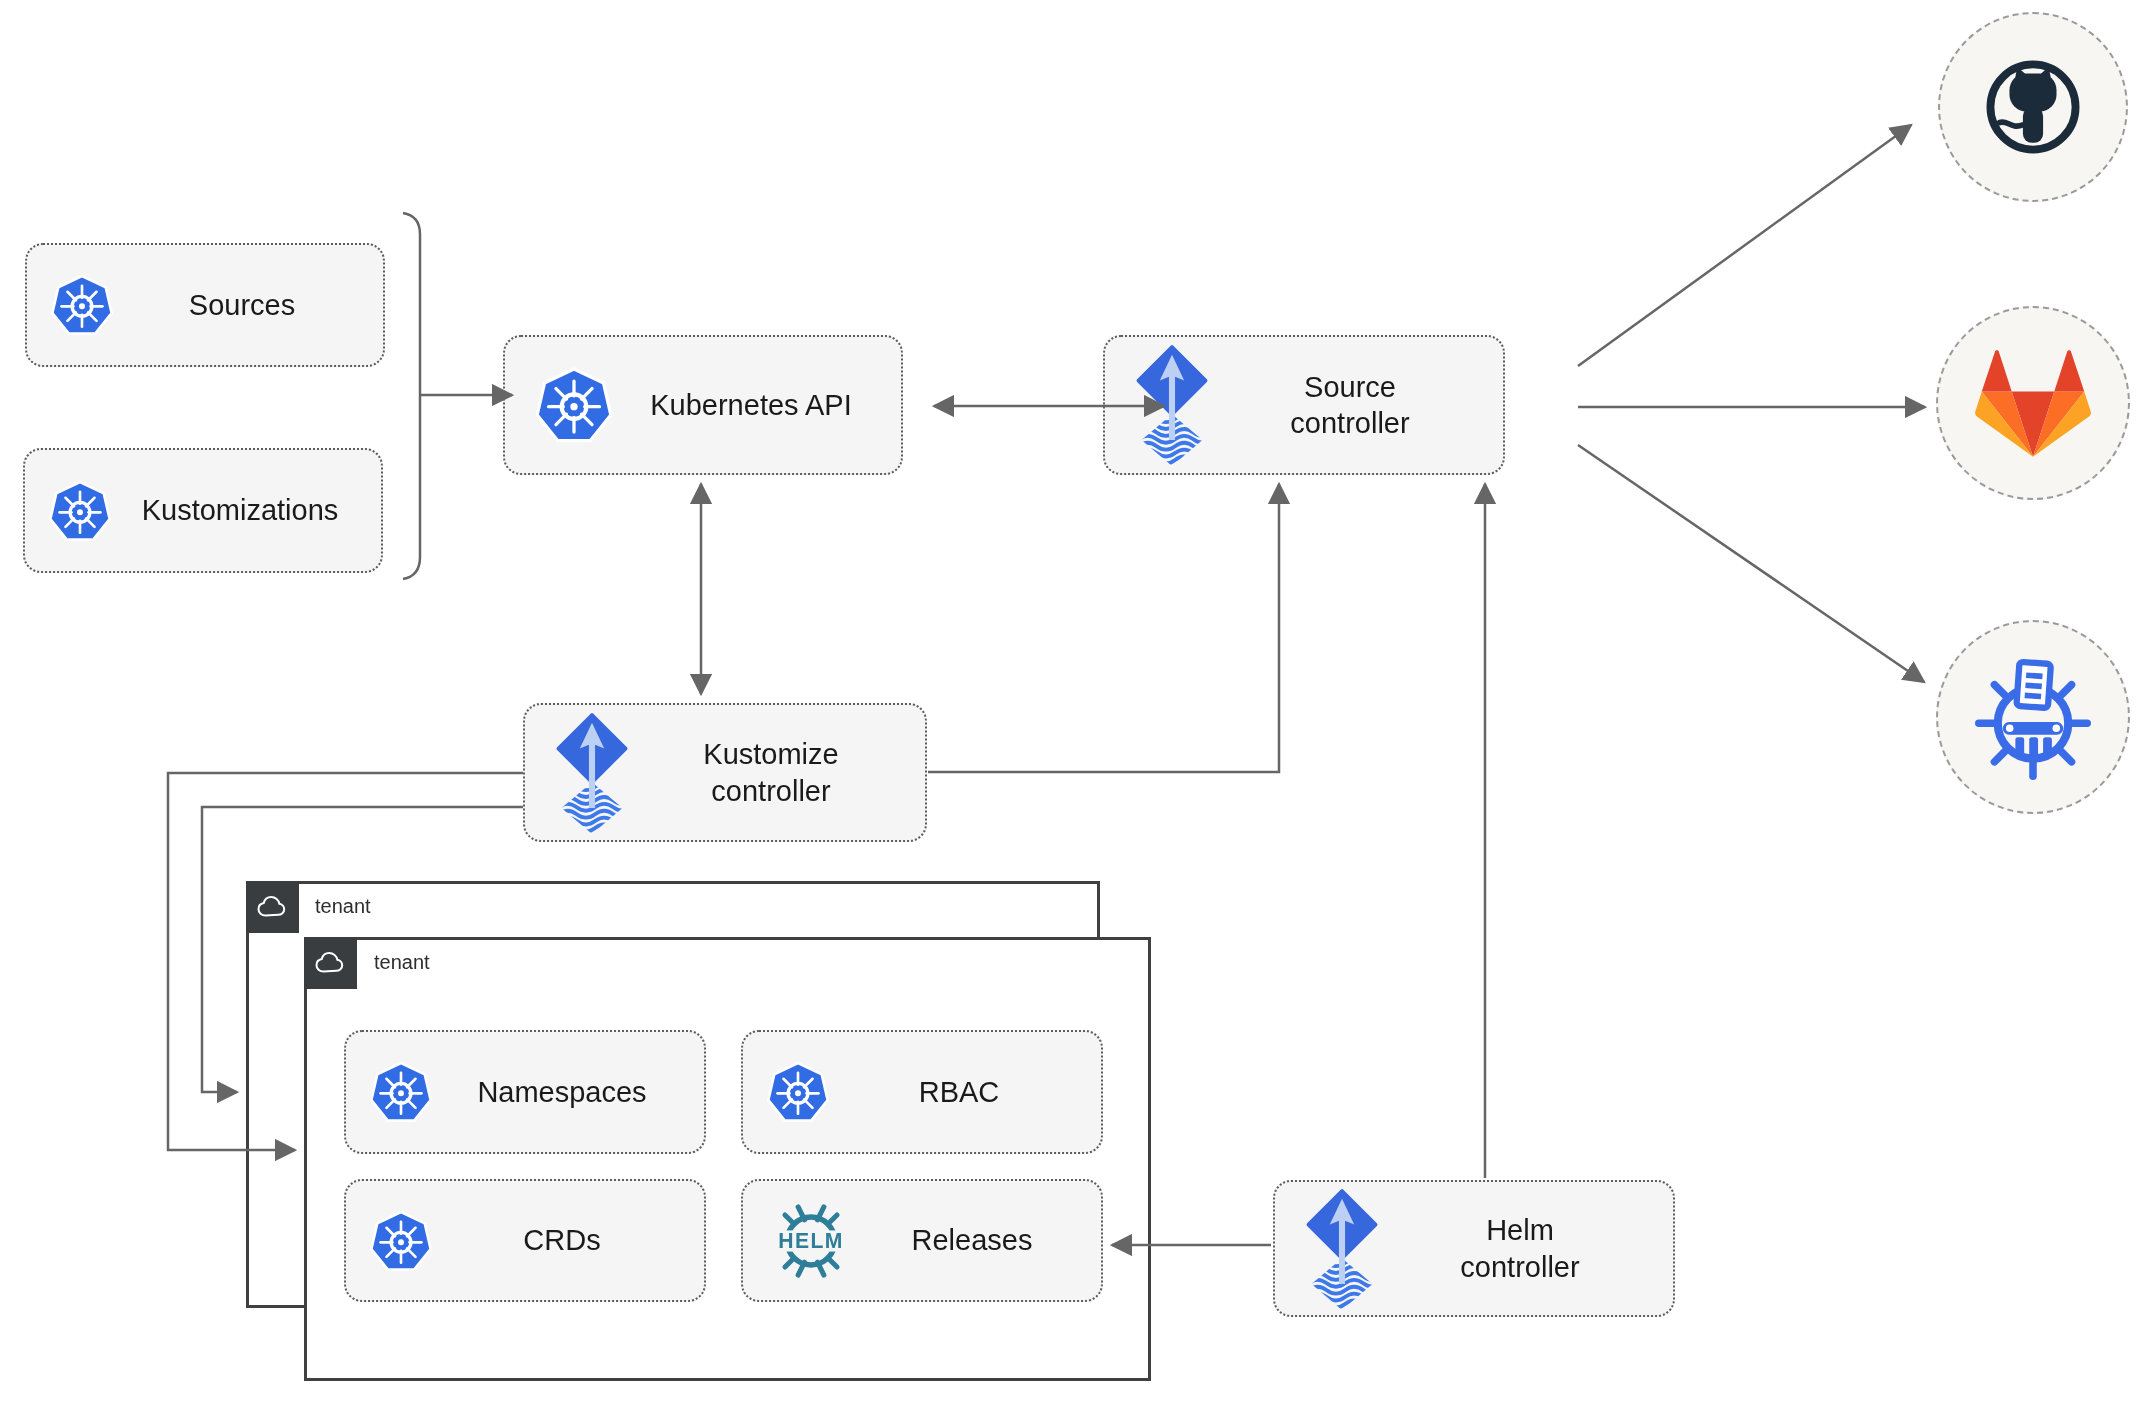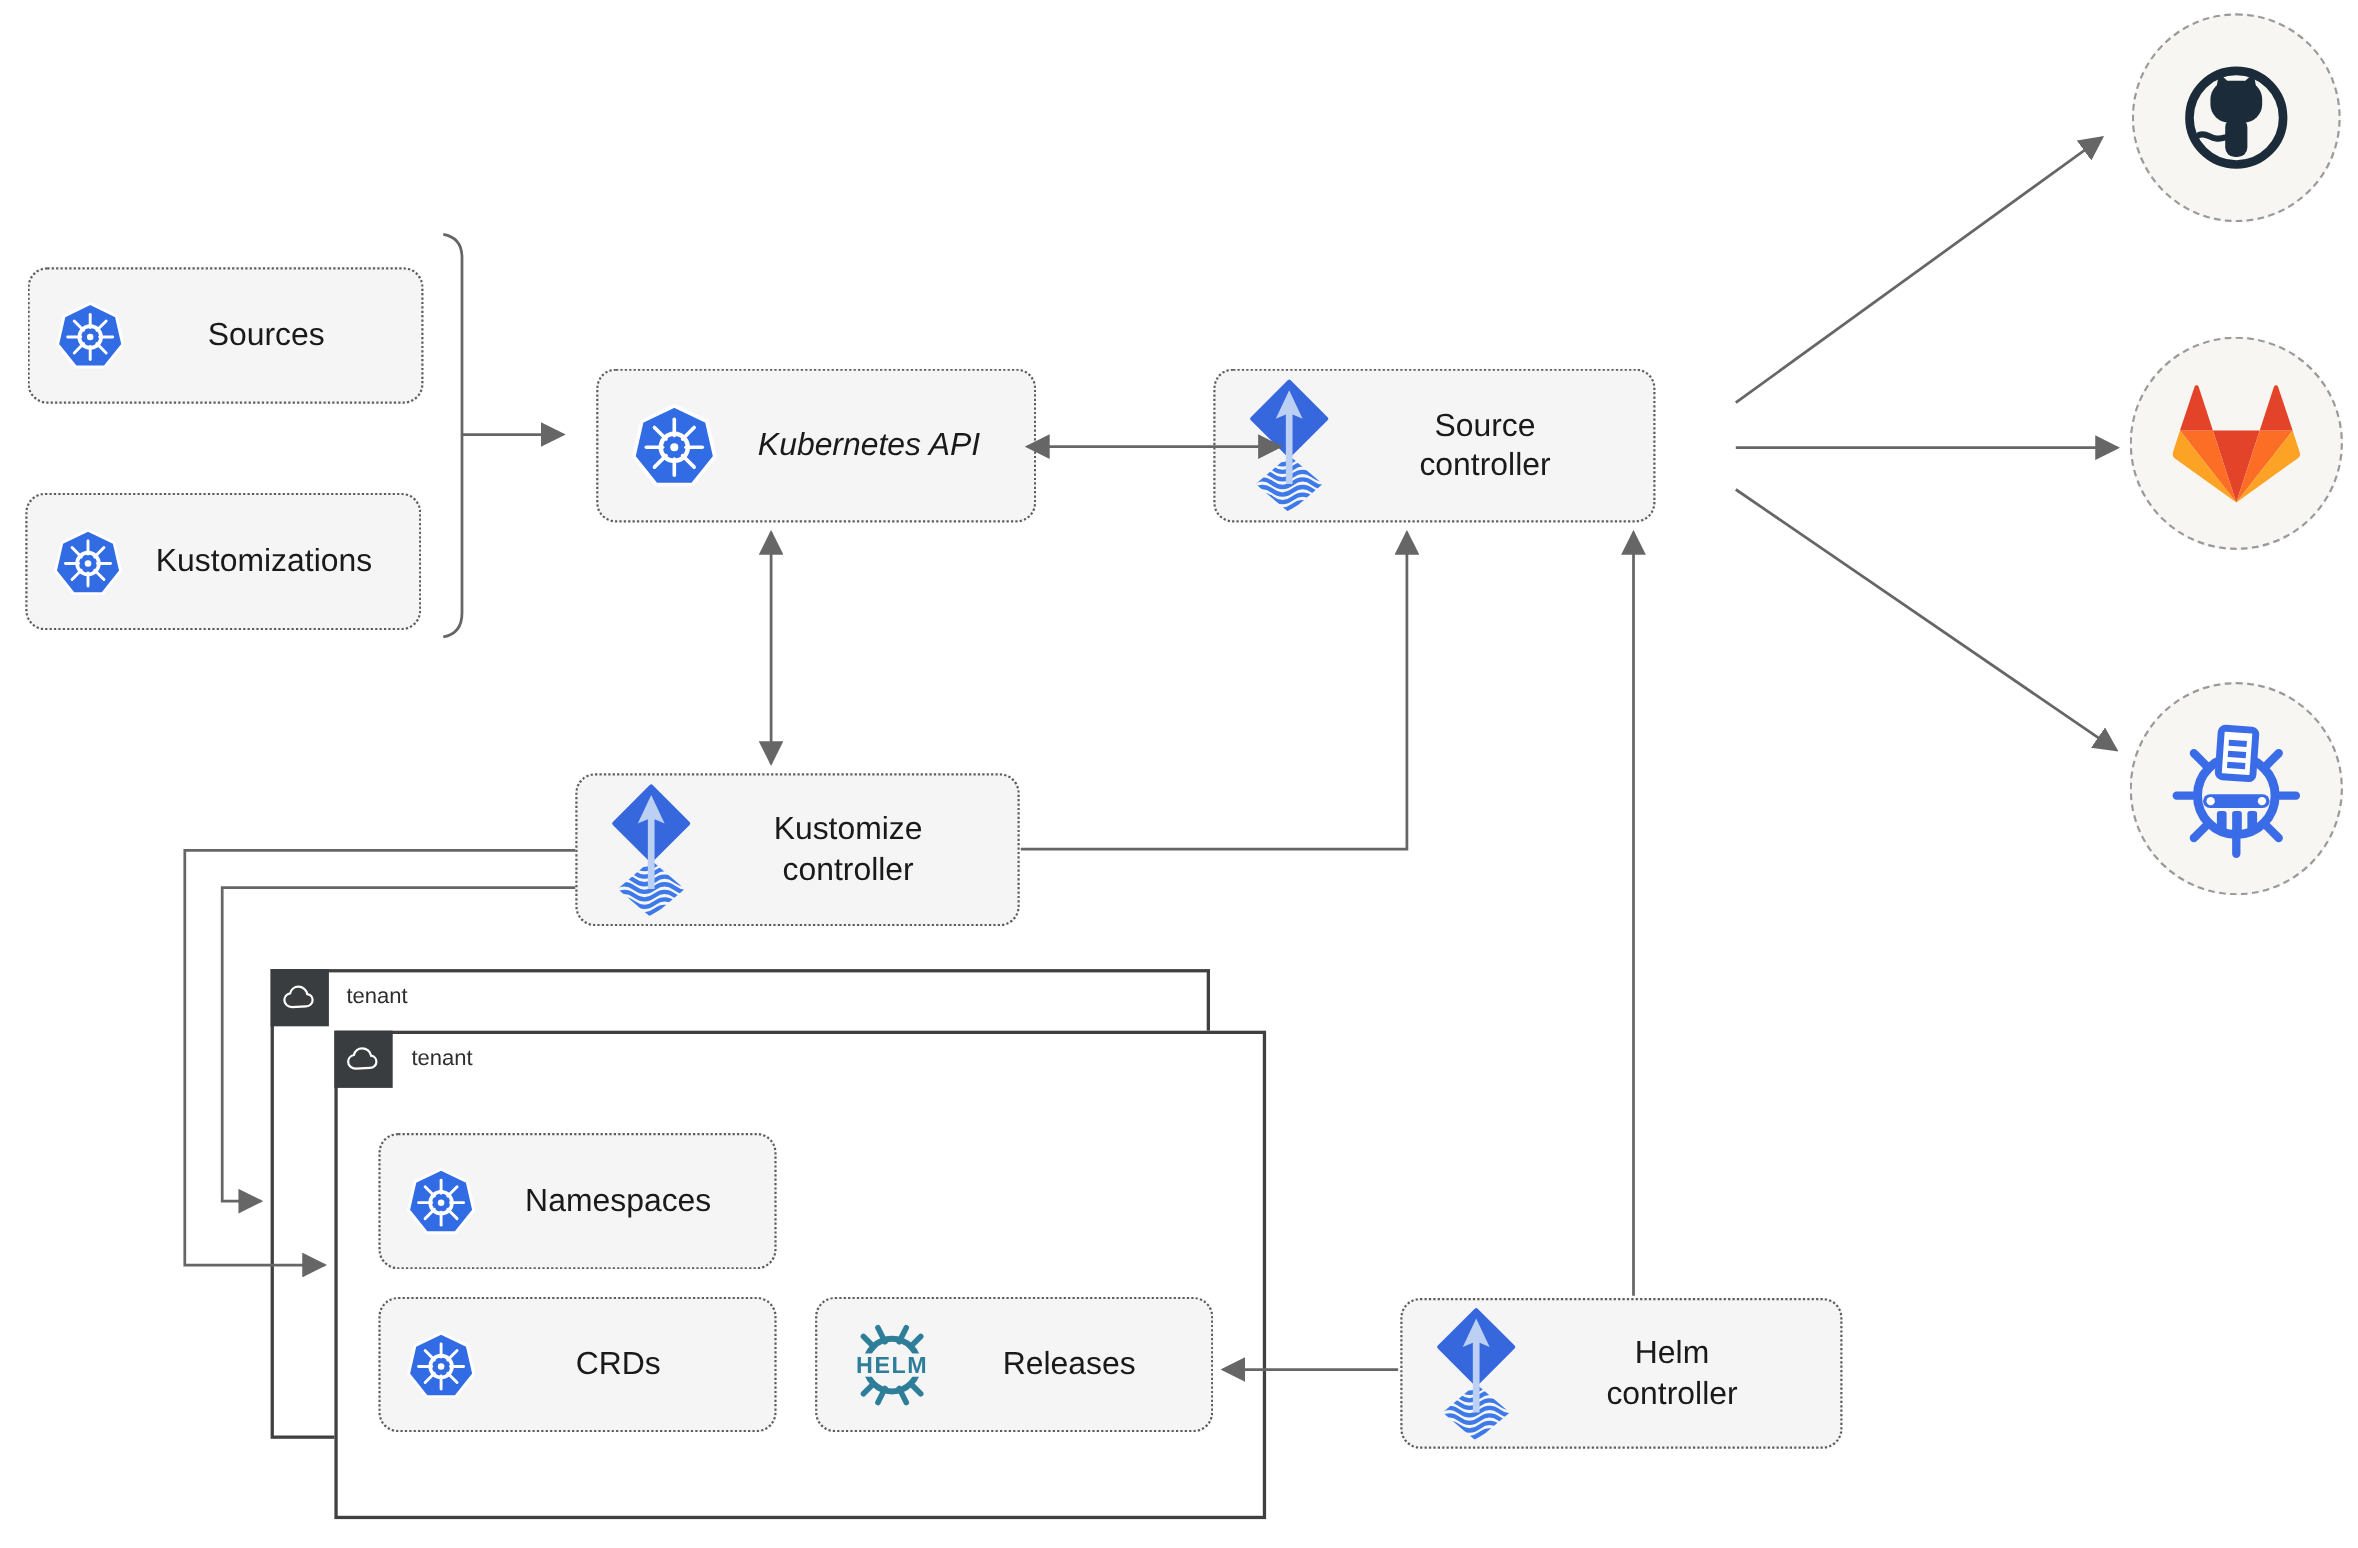--- a/index.html
+++ b/index.html
@@ -8,21 +8,21 @@
 
   
   .node{position:absolute;box-sizing:border-box;background:#f5f5f5;
     border:2px dotted #5c5c5c;border-radius:18px;display:flex;align-items:center;}
   .node .ic{flex:0 0 auto;display:flex;align-items:center;justify-content:center;}
   .node .lbl{flex:1 1 auto;text-align:center;color:#1a1a1a;font-size:29px;
     line-height:1.25;white-space:pre-line;padding-right:14px;}
 
   .n-sources{left:25px;top:243px;width:360px;height:124px;}
   .n-kustomizations{left:23px;top:448px;width:360px;height:125px;}
-  .n-k8sapi{left:542px;top:335px;width:400px;height:140px;font-style:italic;}
+  .n-k8sapi{left:503px;top:335px;width:400px;height:140px;}
   .n-sourcectrl{left:1103px;top:335px;width:402px;height:140px;}
   .n-kustomizectrl{left:523px;top:703px;width:404px;height:139px;}
   .n-helmctrl{left:1273px;top:1180px;width:402px;height:137px;}
   .n-namespaces{left:344px;top:1030px;width:362px;height:124px;}
   .n-rbac{left:741px;top:1030px;width:362px;height:124px;}
   .n-crds{left:344px;top:1179px;width:362px;height:123px;}
   .n-releases{left:741px;top:1179px;width:362px;height:123px;}
   .pad-s{padding-left:22px;}
   .pad-m{padding-left:28px;}
 
@@ -217,20 +217,40 @@
           <line x1="40.8" y1="61.2" x2="28" y2="74"></line>
             <line x1="59.2" y1="61.2" x2="72" y2="74"></line>
         </g>
         <circle cx="50" cy="52" r="15" fill="none" stroke="#ffffff" stroke-width="5"></circle>
         <circle cx="50" cy="52" r="4.5" fill="#ffffff"></circle>
       </svg>
     </span>
     <span class="lbl">Namespaces</span>
   </div>
 
+  <div class="node n-rbac pad-s z3">
+    <span class="ic">
+      <svg width="66" height="66" viewBox="0 0 100 100">
+        <polygon points="50,6 86,23.3 94.9,62.2 70,93.4 30,93.4 5.1,62.2 14,23.3" fill="#326CE5" stroke="#ffffff" stroke-width="4" stroke-linejoin="round"></polygon>
+        <g stroke="#ffffff" stroke-width="4" stroke-linecap="round">
+          <line x1="50" y1="39" x2="50" y2="21"></line>
+            <line x1="50" y1="65" x2="50" y2="83"></line>
+          <line x1="37" y1="52" x2="19" y2="52"></line>
+            <line x1="63" y1="52" x2="81" y2="52"></line>
+          <line x1="40.8" y1="42.8" x2="28" y2="30"></line>
+            <line x1="59.2" y1="42.8" x2="72" y2="30"></line>
+          <line x1="40.8" y1="61.2" x2="28" y2="74"></line>
+            <line x1="59.2" y1="61.2" x2="72" y2="74"></line>
+        </g>
+        <circle cx="50" cy="52" r="15" fill="none" stroke="#ffffff" stroke-width="5"></circle>
+        <circle cx="50" cy="52" r="4.5" fill="#ffffff"></circle>
+      </svg>
+    </span>
+    <span class="lbl">RBAC</span>
+  </div>
 
   <div class="node n-crds pad-s z3">
     <span class="ic">
       <svg width="66" height="66" viewBox="0 0 100 100">
         <polygon points="50,6 86,23.3 94.9,62.2 70,93.4 30,93.4 5.1,62.2 14,23.3" fill="#326CE5" stroke="#ffffff" stroke-width="4" stroke-linejoin="round"></polygon>
         <g stroke="#ffffff" stroke-width="4" stroke-linecap="round">
           <line x1="50" y1="39" x2="50" y2="21"></line>
             <line x1="50" y1="65" x2="50" y2="83"></line>
           <line x1="37" y1="52" x2="19" y2="52"></line>
             <line x1="63" y1="52" x2="81" y2="52"></line>

